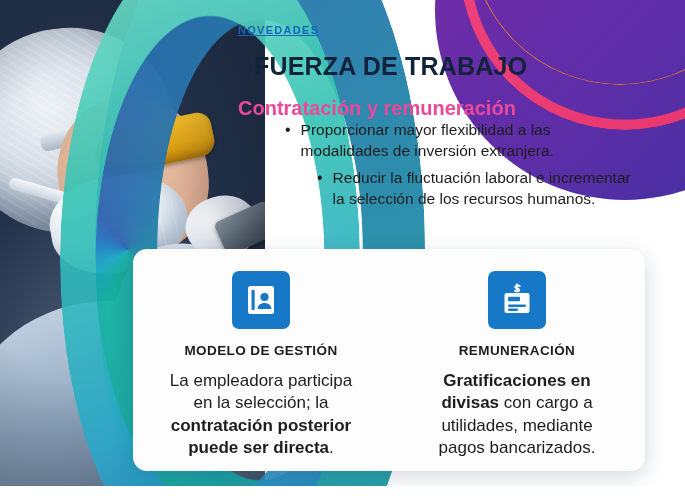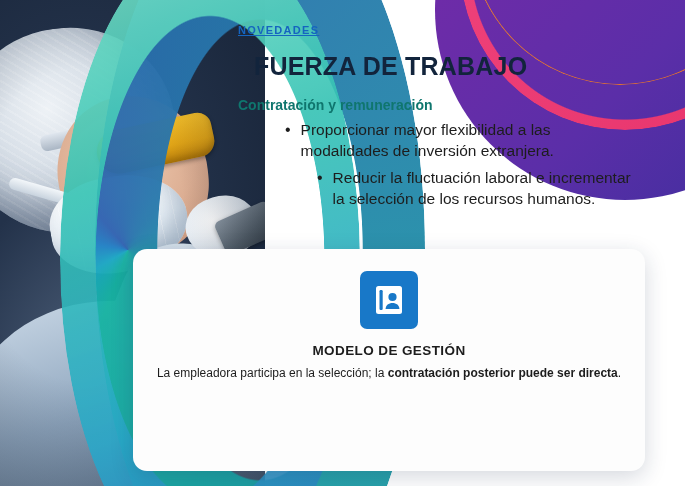--- a/index.html
+++ b/index.html
@@ -204,23 +204,23 @@
     text-decoration: underline;
   }
   .title {
     font-size: 25px;
     font-weight: bold;
     color: #12243c;
     margin: 16px;
     letter-spacing: .2px;
   }
   .subtitle {
-    font-size: 14px;
+    font-size: 20px;
     font-weight: bold;
-    color: #0f766e;
+    color: #ec4899;
     margin: 6px 0 0 0;
   }
 
   
   .bullets {
     position: absolute;
     left: 285px; top: 120px;
     width: 350px;
     color: #1d1d1d;
     font-size: 15.5px;
@@ -265,23 +265,23 @@
     align-items: center;
     justify-content: center;
   }
   .col-title {
     font-size: 13.5px;
     font-weight: bold;
     letter-spacing: .4px;
     margin: 0 0 8px 0;
   }
   .col-text {
-    font-size: 12px;
+    font-size: 17px;
     line-height: 1.32;
-    margin: 0;
+    margin: 12px;
   }
   .col-text b { font-weight: bold; }
 
   
   .bottom-strip {
     position: absolute;
     left: 0; bottom: 0;
     width: 685px; height: 14px;
     background: #ffffff;
   }
@@ -341,17 +341,33 @@
           <circle cx="20.5" cy="14" r="4.1" fill="#1878c8"></circle>
           <path d="M13.6 26c0-3.8 3.1-6 6.9-6s6.9 2.2 6.9 6z" fill="#1878c8"></path>
         </svg>
       </div>
       <p class="col-title">MODELO DE GESTIÓN</p>
       <p class="col-text">
         <span>La empleadora participa en la selección; la </span><b>contratación posterior puede ser directa</b><span>.</span>
       </p>
     </div>
 
+    <div class="card-col">
+      <div class="icon-box">
+        <svg width="34" height="34" viewBox="0 0 34 34" aria-hidden="true">
+          <path d="M17 1.5v5" stroke="#ffffff" stroke-width="2.2" stroke-linecap="round"></path>
+          <path d="M19.8 3.1c-.9-.8-3.9-1.1-4.5.6-.6 1.8 3.6 1.5 3.9 3.2.3 1.6-2.9 2-4.3.9" stroke="#ffffff" stroke-width="1.8" fill="none" stroke-linecap="round"></path>
+          <rect x="4.5" y="10" width="25" height="20" rx="2.2" fill="#ffffff"></rect>
+          <rect x="8" y="13.8" width="12" height="4.4" rx="1" fill="#1878c8"></rect>
+          <rect x="8" y="21.5" width="18" height="2.4" rx="1.2" fill="#1878c8"></rect>
+          <rect x="8" y="25.5" width="10" height="2.4" rx="1.2" fill="#1878c8"></rect>
+        </svg>
+      </div>
+      <p class="col-title">REMUNERACIÓN</p>
+      <p class="col-text">
+        <b>Gratificaciones en divisas</b><span> con cargo a utilidades, mediante pagos bancarizados.</span>
+      </p>
+    </div>
 
   </div>
 
   <div class="bottom-strip"></div>
 </div>
 
 </body></html>

